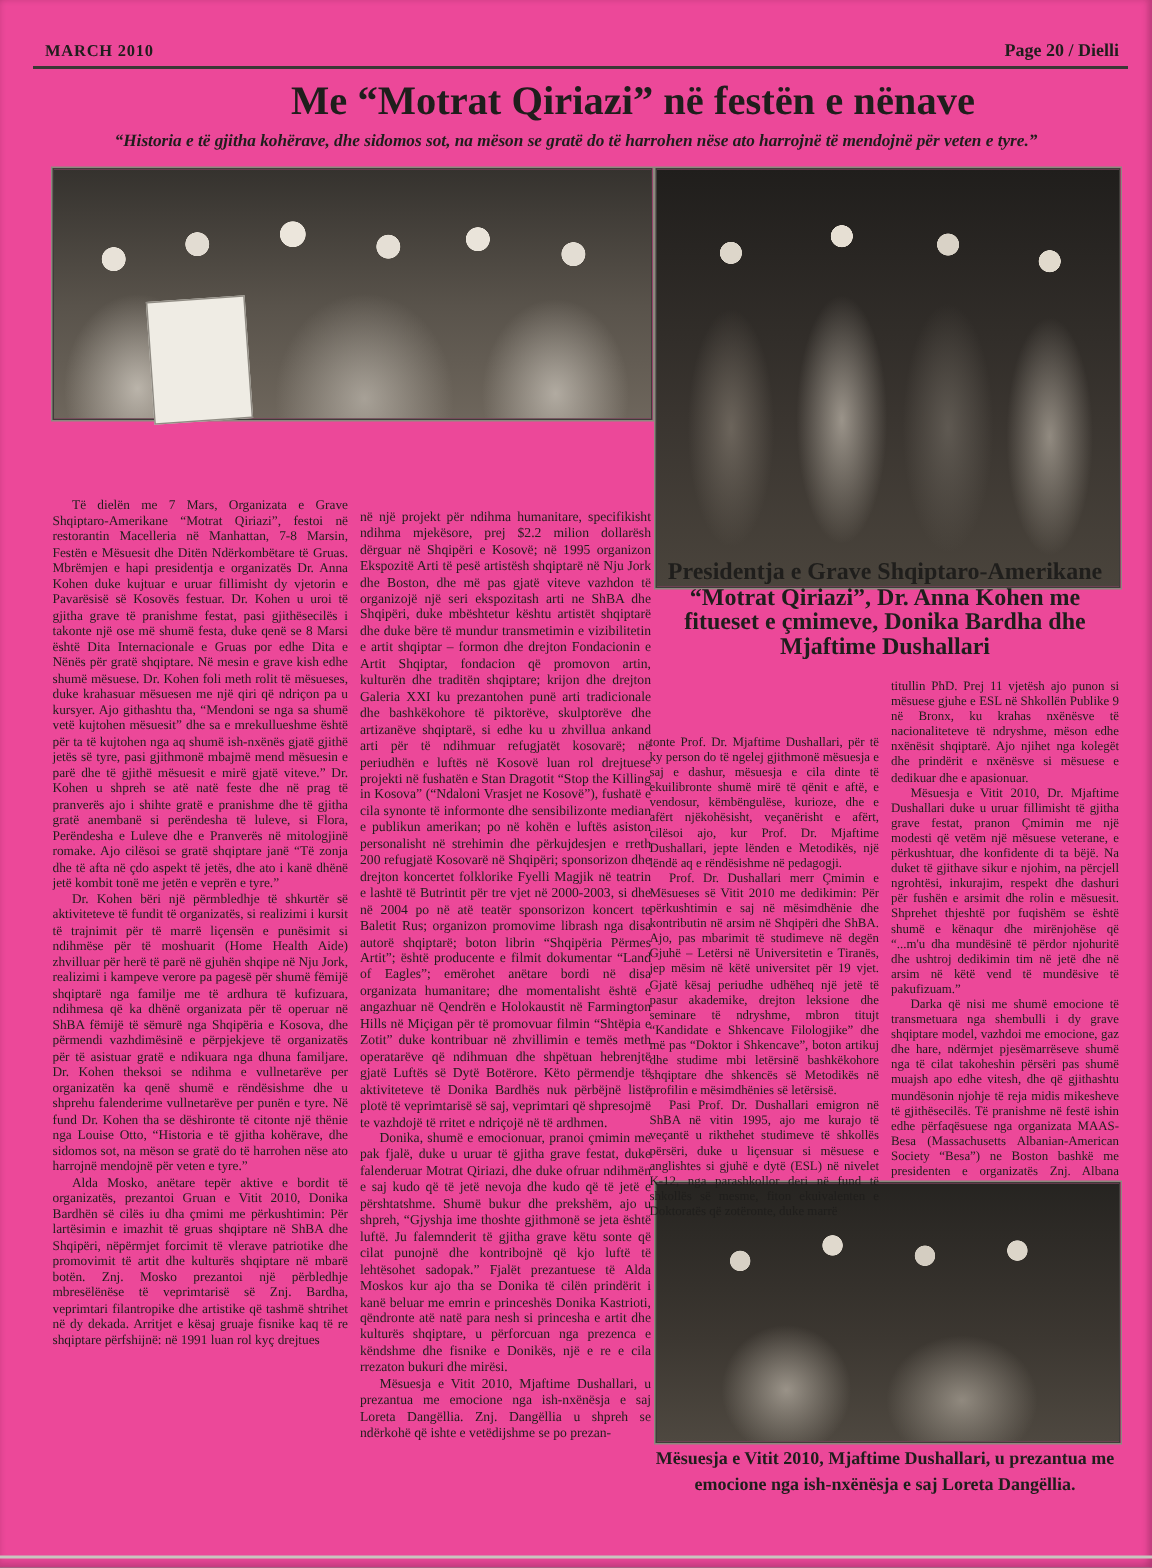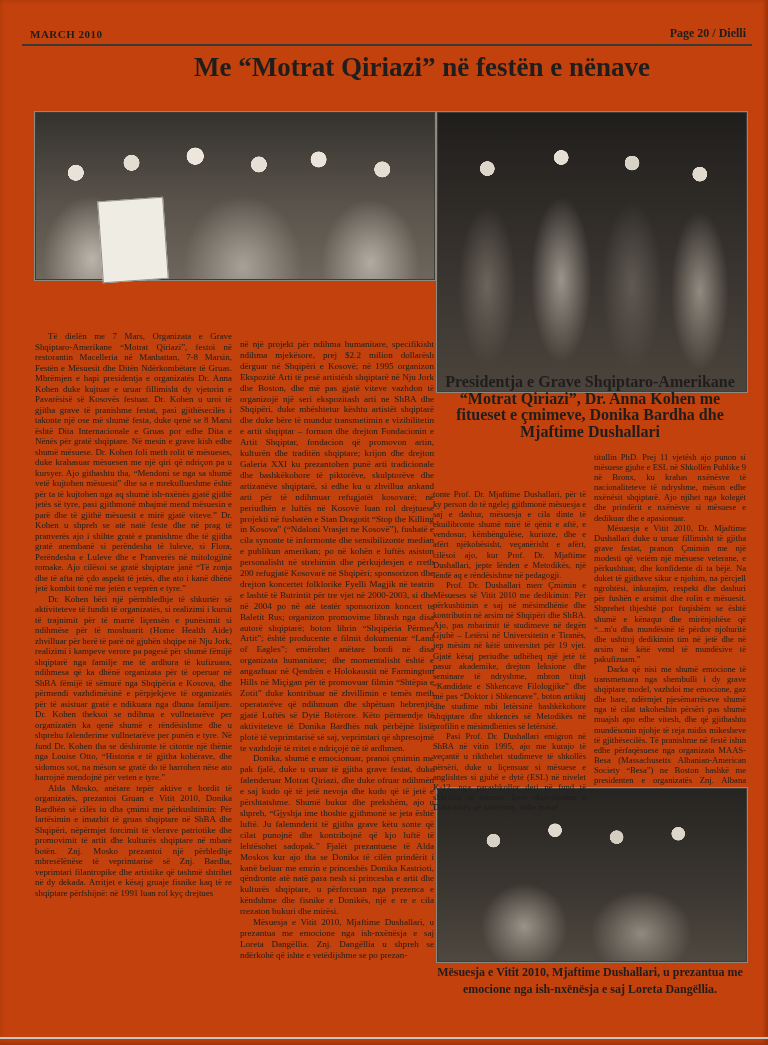--- a/index.html
+++ b/index.html
@@ -1,18 +1,18 @@
 <!DOCTYPE html>
 <html><head>
 <meta charset="utf-8">
 <style>
   html,body{margin:0;padding:0;background:#888;}
   .page{
     position:relative;width:768px;height:1045px;margin:0 auto;
-    background:#c2410c;overflow:hidden;
+    background:#ec4899;overflow:hidden;
     font-family:"Liberation Serif","DejaVu Serif",serif;color:#1f1e1c;
     box-shadow:inset -3px 0 4px rgba(0,0,0,.15), inset 0 -4px 5px rgba(0,0,0,.12);
   }
   .hdr-left{position:absolute;top:28px;left:30px;font-size:11px;font-weight:bold;letter-spacing:.5px;}
   .hdr-right{position:absolute;top:26px;right:22px;font-size:12px;font-weight:bold;}
   .hdr-rule{position:absolute;top:44px;left:22px;right:16px;height:2px;background:#3a3835;}
   .title{position:absolute;top:52px;left:0;width:100%;text-align:center;font-size:27px;font-weight:bold;margin-left:38px;}
   .subtitle{position:absolute;top:88px;left:30px;width:708px;text-align:center;font-size:11.5px;font-weight:bold;font-style:italic;}
   .photo{position:absolute;border:1px solid #3f3d3a;box-shadow:0 0 0 1px #8d897f;}
   #photo-left{
@@ -73,20 +73,21 @@
 </head>
 <body>
 
 <div class="page">
 
   <div class="hdr-left">MARCH 2010</div>
   <div class="hdr-right">Page 20 / Dielli</div>
   <div class="hdr-rule"></div>
 
   <div class="title">Me “Motrat Qiriazi” në festën e nënave</div>
+  <div class="subtitle">“Historia e të gjitha kohërave, dhe sidomos sot, na mëson se gratë do të harrohen nëse ato harrojnë të mendojnë për veten e tyre.”</div>
 
   <div class="photo" id="photo-left"></div>
 
   <div class="photo" id="photo-right-top"></div>
   <div class="caption" id="cap-right-top">Presidentja e Grave Shqiptaro-Amerikane “Motrat Qiriazi”, Dr. Anna Kohen me fitueset e çmimeve, Donika Bardha dhe Mjaftime Dushallari</div>
 
   <div class="photo" id="photo-right-bottom"></div>
   <div class="caption" id="cap-right-bottom">Mësuesja e Vitit 2010, Mjaftime Dushallari, u prezantua me emocione nga ish-nxënësja e saj Loreta Dangëllia.</div>
 
   <div class="col" id="col1">

